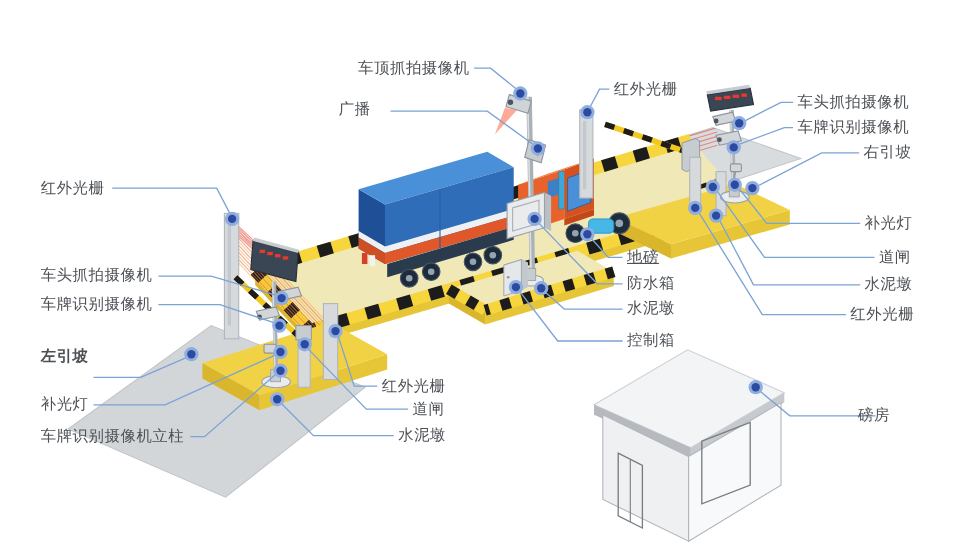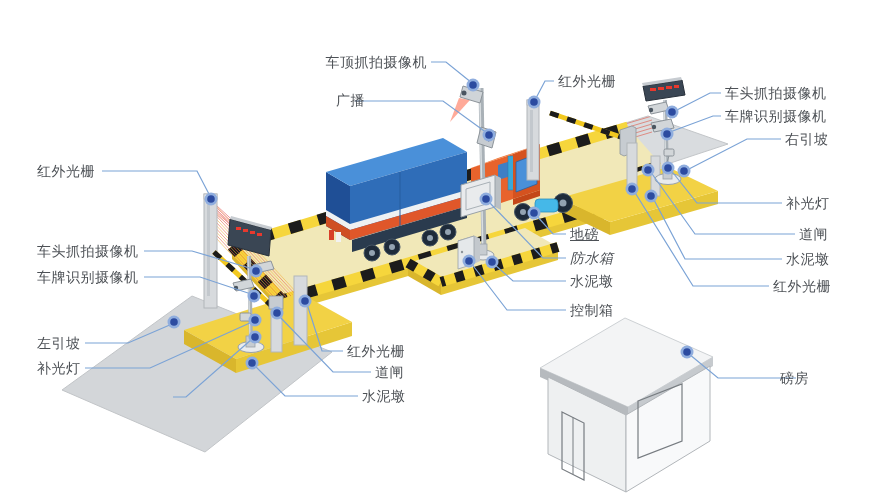--- a/index.html
+++ b/index.html
@@ -333,35 +333,36 @@
         <circle cx="305" cy="301" r="3.8" class="dot-inner"></circle>
         <polyline points="371,372 333,372 279,316" class="leader"></polyline>
         <circle cx="277" cy="313" r="6.5" class="dot-outer"></circle>
         <circle cx="277" cy="313" r="3.8" class="dot-inner"></circle>
         <polyline points="358,396 285,396 254,365" class="leader"></polyline>
         <circle cx="252" cy="363" r="6.5" class="dot-outer"></circle>
         <circle cx="252" cy="363" r="3.8" class="dot-inner"></circle>
       </g>
 </svg>
 <span class="callout-label align-right" style="left: 427px; top: 62px;">车顶抓拍摄像机</span>
-    <span class="callout-label" style="left: 336px; top: 100px;">广播</span>
+    <span class="callout-label" style="left: 308px; top: 100px;">广播</span>
     <span class="callout-label" style="left: 558px; top: 81px;">红外光栅</span>
     <span class="callout-label" style="left: 725px; top: 93px;">车头抓拍摄像机</span>
     <span class="callout-label" style="left: 725px; top: 116px;">车牌识别摄像机</span>
     <span class="callout-label" style="left: 785px; top: 139px; text-align: center;">右引坡</span>
     <span class="callout-label" style="left: 786px; top: 203px;">补光灯</span>
     <span class="callout-label" style="left: 799px; top: 234px;">道闸</span>
     <span class="callout-label" style="left: 786px; top: 259px;">水泥墩</span>
     <span class="callout-label" style="left: 773px; top: 286px;">红外光栅</span>
     <span class="callout-label" style="left: 780px; top: 378px;">磅房</span>
     <span class="callout-label" style="left: 570px; top: 234px; text-decoration: underline;">地磅</span>
-    <span class="callout-label" style="left: 570px; top: 258px; font-style: italic;">防水箱</span>
+    <span class="callout-label" style="left: 570px; top: 258px;">防水箱</span>
     <span class="callout-label" style="left: 570px; top: 281px;">水泥墩</span>
     <span class="callout-label" style="left: 570px; top: 310px; text-align: center;">控制箱</span>
     <span class="callout-label" style="left: 37px; top: 171px;">红外光栅</span>
     <span class="callout-label" style="left: 37px; top: 251px;">车头抓拍摄像机</span>
     <span class="callout-label" style="left: 37px; top: 277px;">车牌识别摄像机</span>
-    <span class="callout-label" style="left: 37px; top: 343px;">左引坡</span>
+    <span class="callout-label" style="left: 37px; top: 324px; font-weight: bold;">左引坡</span>
     <span class="callout-label" style="left: 37px; top: 368px;">补光灯</span>
+    <span class="callout-label" style="left: 37px; top: 397px;">车牌识别摄像机立柱</span>
     <span class="callout-label" style="left: 347px; top: 351px;">红外光栅</span>
     <span class="callout-label" style="left: 375px; top: 372px;">道闸</span>
     <span class="callout-label" style="left: 362px; top: 396px;">水泥墩</span>
   </div>
 
 </body></html>

